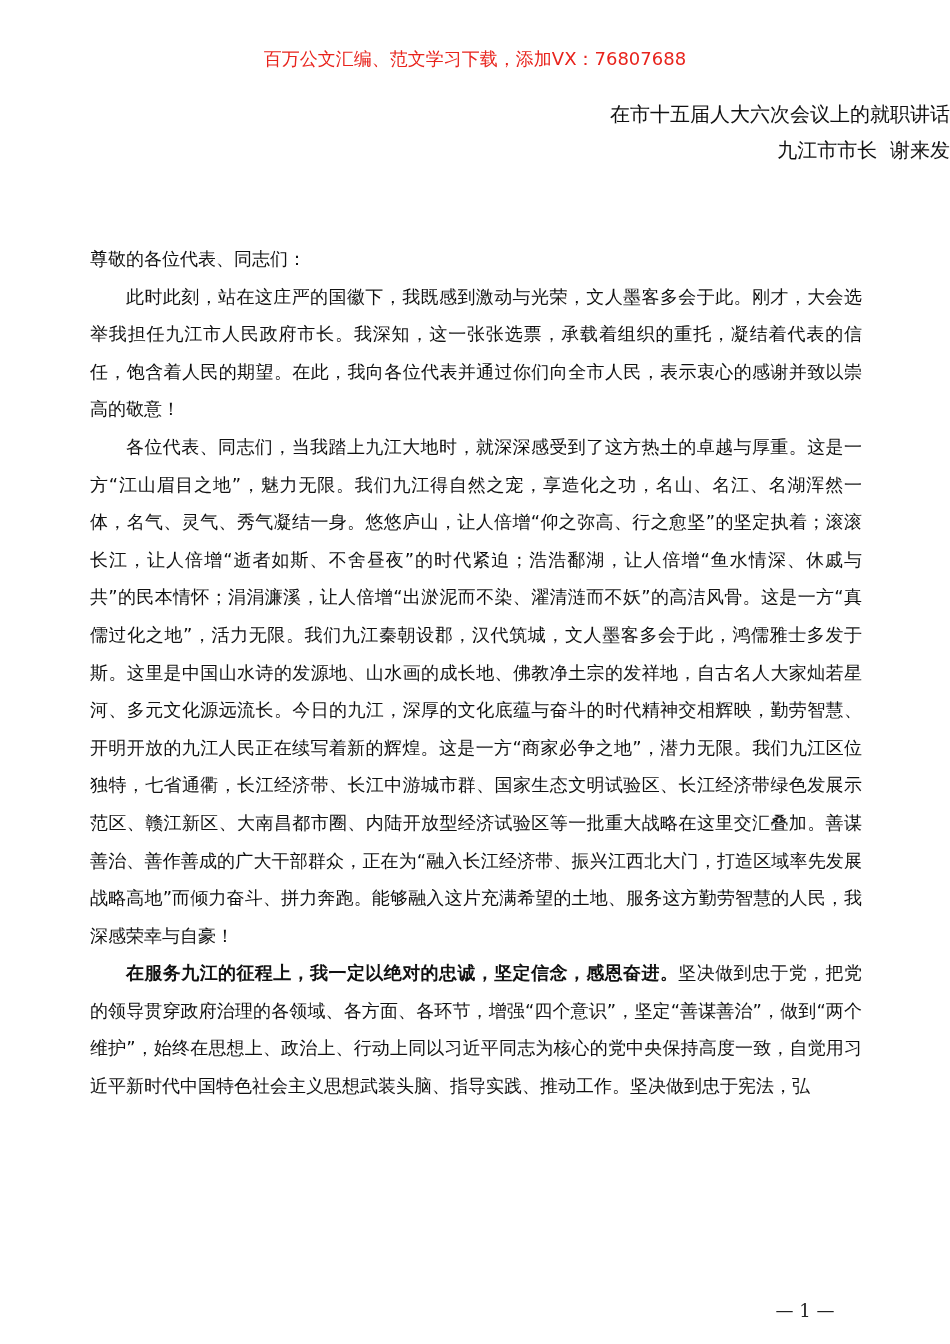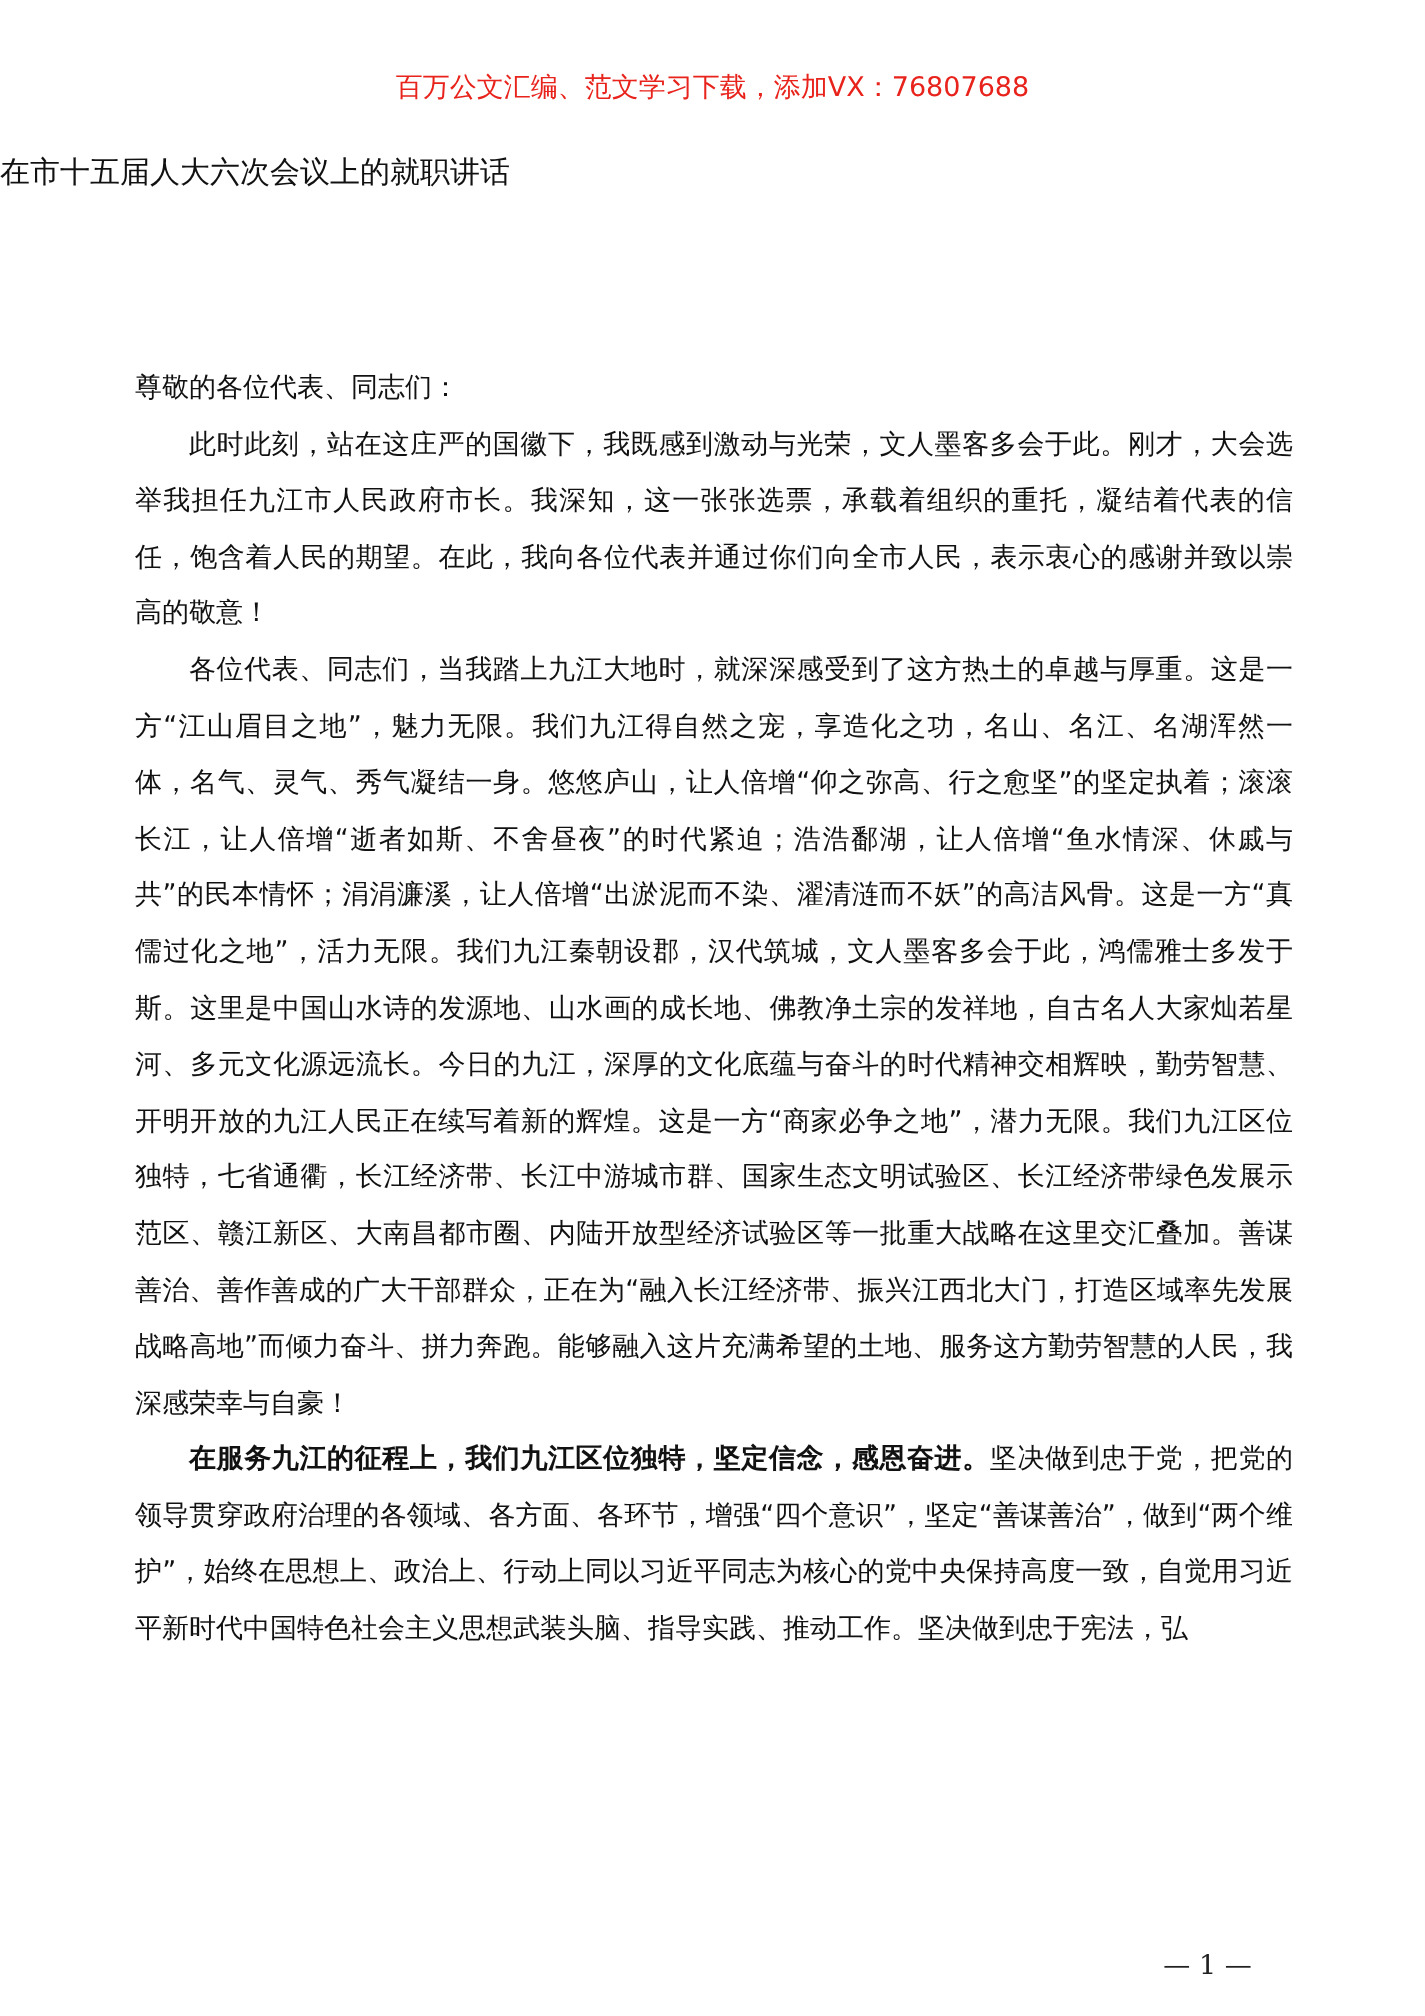--- a/index.html
+++ b/index.html
@@ -1,38 +1,39 @@
 <!DOCTYPE html>
 <html><head>
 <meta charset="utf-8">
 <style>
   html, body { margin: 0; padding: 0; background: #ffffff; }
   body { width: 950px; height: 1344px; position: relative; overflow: hidden;
          font-family: "DejaVu Sans", "Liberation Sans", sans-serif; color: #111; }
   .watermark { position: absolute; top: 44px; left: 0; width: 950px; text-align: center;
                color: #e8231c; font-size: 18px; line-height: 30px; }
-  .title-block { position: absolute; top: 96px; left: 0; width: 950px; text-align: left;
+  .title-block { position: absolute; top: 96px; left: 0; width: 950px; text-align: right;
                  font-size: 20px; line-height: 36px; color: #111; }
   .body-text { position: absolute; top: 240px; left: 90px; width: 772px;
                font-size: 18px; line-height: 37.6px; text-align: justify; text-justify: inter-ideograph; }
   .salutation { margin: 0; }
   .para { margin: 0; text-indent: 2em; }
   .bold { font-weight: bold; }
   .page-num { position: absolute; top: 1300px; left: 760px; width: 90px; text-align: center;
               font-family: "DejaVu Serif", "Liberation Serif", serif; font-size: 18px; color: #222; }
 </style>
 </head>
 <body>
 
 <div class="watermark">百万公文汇编、范文学习下载，添加VX：76807688</div>
 
 <div class="title-block">
   <div>在市十五届人大六次会议上的就职讲话</div>
+  <div style="white-space: pre;">九江市市长  谢来发</div>
 </div>
 
 <div class="body-text">
   <p class="salutation">尊敬的各位代表、同志们：</p>
   <p class="para">此时此刻，站在这庄严的国徽下，我既感到激动与光荣，文人墨客多会于此。刚才，大会选举我担任九江市人民政府市长。我深知，这一张张选票，承载着组织的重托，凝结着代表的信任，饱含着人民的期望。在此，我向各位代表并通过你们向全市人民，表示衷心的感谢并致以崇高的敬意！</p>
   <p class="para">各位代表、同志们，当我踏上九江大地时，就深深感受到了这方热土的卓越与厚重。这是一方“江山眉目之地”，魅力无限。我们九江得自然之宠，享造化之功，名山、名江、名湖浑然一体，名气、灵气、秀气凝结一身。悠悠庐山，让人倍增“仰之弥高、行之愈坚”的坚定执着；滚滚长江，让人倍增“逝者如斯、不舍昼夜”的时代紧迫；浩浩鄱湖，让人倍增“鱼水情深、休戚与共”的民本情怀；涓涓濂溪，让人倍增“出淤泥而不染、濯清涟而不妖”的高洁风骨。这是一方“真儒过化之地”，活力无限。我们九江秦朝设郡，汉代筑城，文人墨客多会于此，鸿儒雅士多发于斯。这里是中国山水诗的发源地、山水画的成长地、佛教净土宗的发祥地，自古名人大家灿若星河、多元文化源远流长。今日的九江，深厚的文化底蕴与奋斗的时代精神交相辉映，勤劳智慧、开明开放的九江人民正在续写着新的辉煌。这是一方“商家必争之地”，潜力无限。我们九江区位独特，七省通衢，长江经济带、长江中游城市群、国家生态文明试验区、长江经济带绿色发展示范区、赣江新区、大南昌都市圈、内陆开放型经济试验区等一批重大战略在这里交汇叠加。善谋善治、善作善成的广大干部群众，正在为“融入长江经济带、振兴江西北大门，打造区域率先发展战略高地”而倾力奋斗、拼力奔跑。能够融入这片充满希望的土地、服务这方勤劳智慧的人民，我深感荣幸与自豪！</p>
-  <p class="para"><span class="bold">在服务九江的征程上，我们九江区位独特，坚定信念，感恩奋进。</span><span>坚决做到忠于党，把党的领导贯穿政府治理的各领域、各方面、各环节，增强“四个意识”，坚定“善谋善治”，做到“两个维护”，始终在思想上、政治上、行动上同以习近平同志为核心的党中央保持高度一致，自觉用习近平新时代中国特色社会主义思想武装头脑、指导实践、推动工作。坚决做到忠于宪法，弘</span></p>
+  <p class="para"><span class="bold">在服务九江的征程上，我一定以绝对的忠诚，坚定信念，感恩奋进。</span><span>坚决做到忠于党，把党的领导贯穿政府治理的各领域、各方面、各环节，增强“四个意识”，坚定“善谋善治”，做到“两个维护”，始终在思想上、政治上、行动上同以习近平同志为核心的党中央保持高度一致，自觉用习近平新时代中国特色社会主义思想武装头脑、指导实践、推动工作。坚决做到忠于宪法，弘</span></p>
 </div>
 
 <div class="page-num">— 1 —</div>
 
 </body></html>

